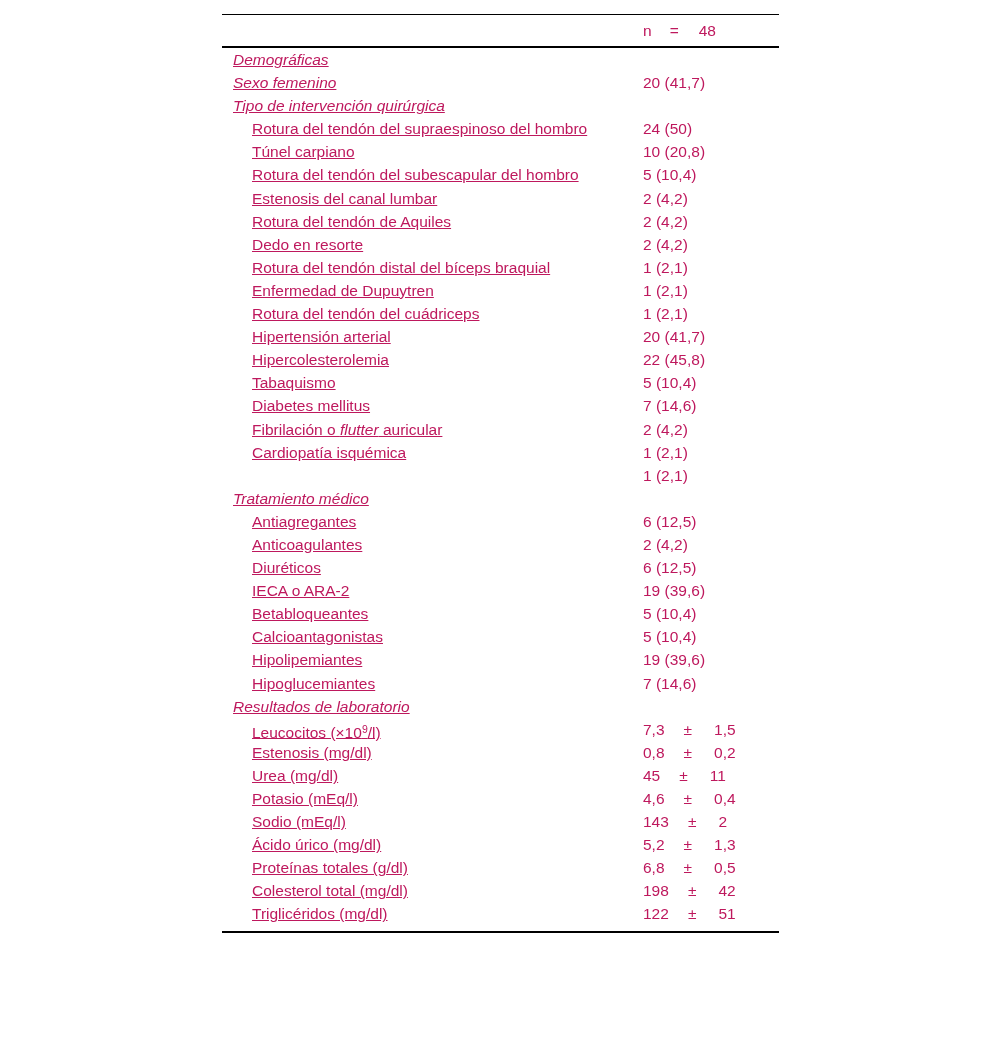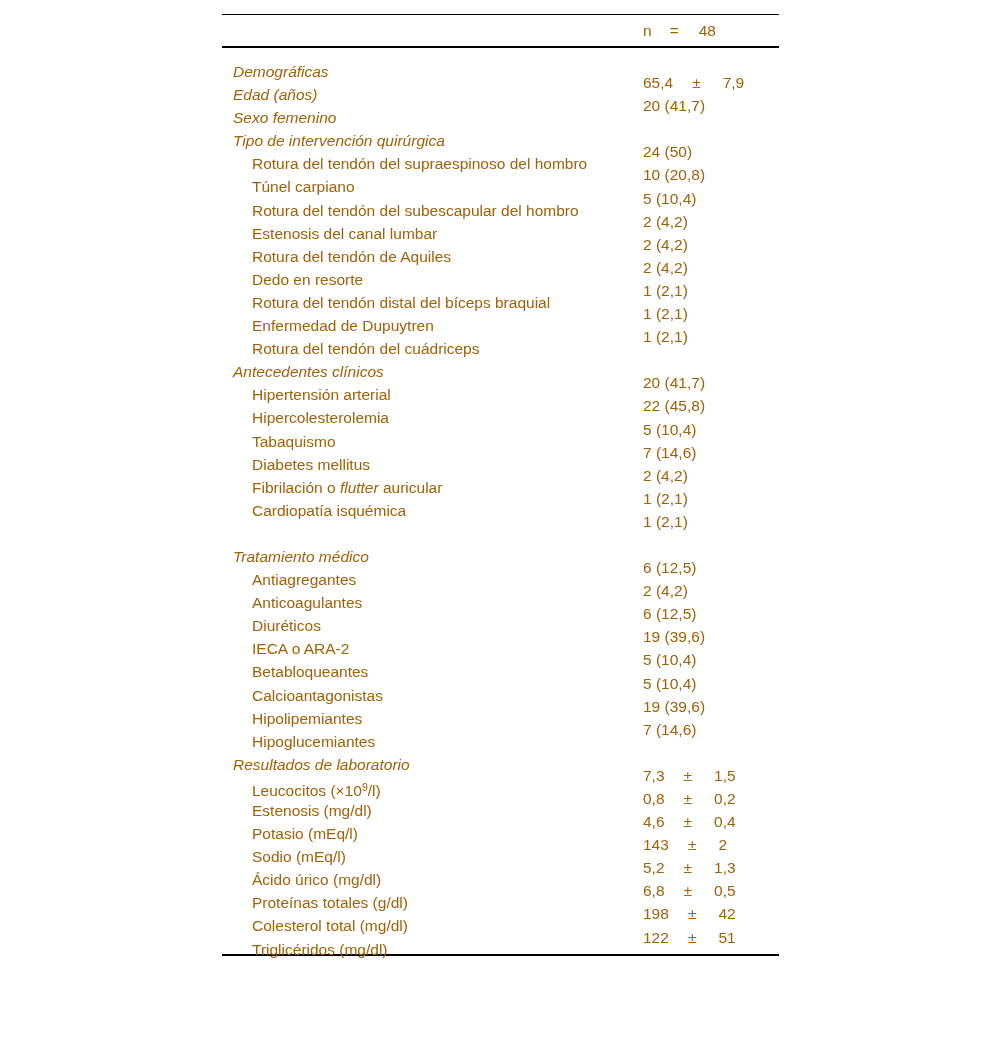--- a/index.html
+++ b/index.html
@@ -3,21 +3,21 @@
 <meta charset="utf-8">
 <style>
   html, body { margin: 0; padding: 0; background: #ffffff; }
   .page {
     position: relative;
     width: 832px;
     height: 1042px;
     background: #ffffff;
     font-family: "Liberation Sans", sans-serif;
     font-size: 15.5px;
-    color: #a16207;
+    color: #be185d;
     overflow: hidden;
   }
   .tablewrap {
     position: absolute;
     left: 222px;
     top: 14px;
     width: 557px;
     border-top: 1.5px solid #000;
   }
   .header-row {
@@ -33,21 +33,21 @@
     top: 0;
   }
   .header-vals .eq { display: inline-block; margin: 0 20px 0 18px; }
   .tbody { }
   .row {
     position: relative;
     height: 23.1px;
     line-height: 23.1px;
     white-space: nowrap;
   }
-  .row .label { position: absolute; top: 12px; }
+  .row .label { position: absolute; top: 0; text-decoration: underline; }
   .lvl0 .label { left: 11px; font-style: italic; }
   .lvl1 .label { left: 30px; font-style: normal; }
   .row .value {
     position: absolute;
     left: 421px;
     top: 0;
     font-style: normal;
   }
   .value .pm { display: inline-block; margin: 0 22px 0 19px; }
   .it { font-style: italic; margin-top: 29px; }
@@ -66,24 +66,20 @@
     <div class="header-row">
       <span class="header-vals">
         <span>n</span><span class="eq">=</span><span>48</span>
       </span>
     </div>
     <div class="tbody">
         <div class="row lvl0">
           <span class="label"><span>Demográficas</span></span>
         </div>
         <div class="row lvl0">
-          <span class="label"><span>Edad (años)</span></span>
-          <span class="value"><span>65,4</span><span class="pm">±</span><span>7,9</span></span>
-        </div>
-        <div class="row lvl0">
           <span class="label"><span>Sexo femenino</span></span>
           <span class="value">20 (41,7)</span>
         </div>
         <div class="row lvl0">
           <span class="label"><span>Tipo de intervención quirúrgica</span></span>
         </div>
         <div class="row lvl1">
           <span class="label"><span>Rotura del tendón del supraespinoso del hombro</span></span>
           <span class="value">24 (50)</span>
         </div>
@@ -112,23 +108,20 @@
           <span class="value">1 (2,1)</span>
         </div>
         <div class="row lvl1">
           <span class="label"><span>Enfermedad de Dupuytren</span></span>
           <span class="value">1 (2,1)</span>
         </div>
         <div class="row lvl1">
           <span class="label"><span>Rotura del tendón del cuádriceps</span></span>
           <span class="value">1 (2,1)</span>
         </div>
-        <div class="row lvl0">
-          <span class="label"><span>Antecedentes clínicos</span></span>
-        </div>
         <div class="row lvl1">
           <span class="label"><span>Hipertensión arterial</span></span>
           <span class="value">20 (41,7)</span>
         </div>
         <div class="row lvl1">
           <span class="label"><span>Hipercolesterolemia</span></span>
           <span class="value">22 (45,8)</span>
         </div>
         <div class="row lvl1">
           <span class="label"><span>Tabaquismo</span></span>
@@ -187,20 +180,24 @@
         <div class="row lvl0">
           <span class="label"><span>Resultados de laboratorio</span></span>
         </div>
         <div class="row lvl1">
           <span class="label"><span>Leucocitos (×10</span><span class="sup">9</span><span>/l)</span></span>
           <span class="value"><span>7,3</span><span class="pm">±</span><span>1,5</span></span>
         </div>
         <div class="row lvl1">
           <span class="label"><span>Estenosis (mg/dl)</span></span>
           <span class="value"><span>0,8</span><span class="pm">±</span><span>0,2</span></span>
+        </div>
+        <div class="row lvl1">
+          <span class="label"><span>Urea (mg/dl)</span></span>
+          <span class="value"><span>45</span><span class="pm">±</span><span>11</span></span>
         </div>
         <div class="row lvl1">
           <span class="label"><span>Potasio (mEq/l)</span></span>
           <span class="value"><span>4,6</span><span class="pm">±</span><span>0,4</span></span>
         </div>
         <div class="row lvl1">
           <span class="label"><span>Sodio (mEq/l)</span></span>
           <span class="value"><span>143</span><span class="pm">±</span><span>2</span></span>
         </div>
         <div class="row lvl1">

